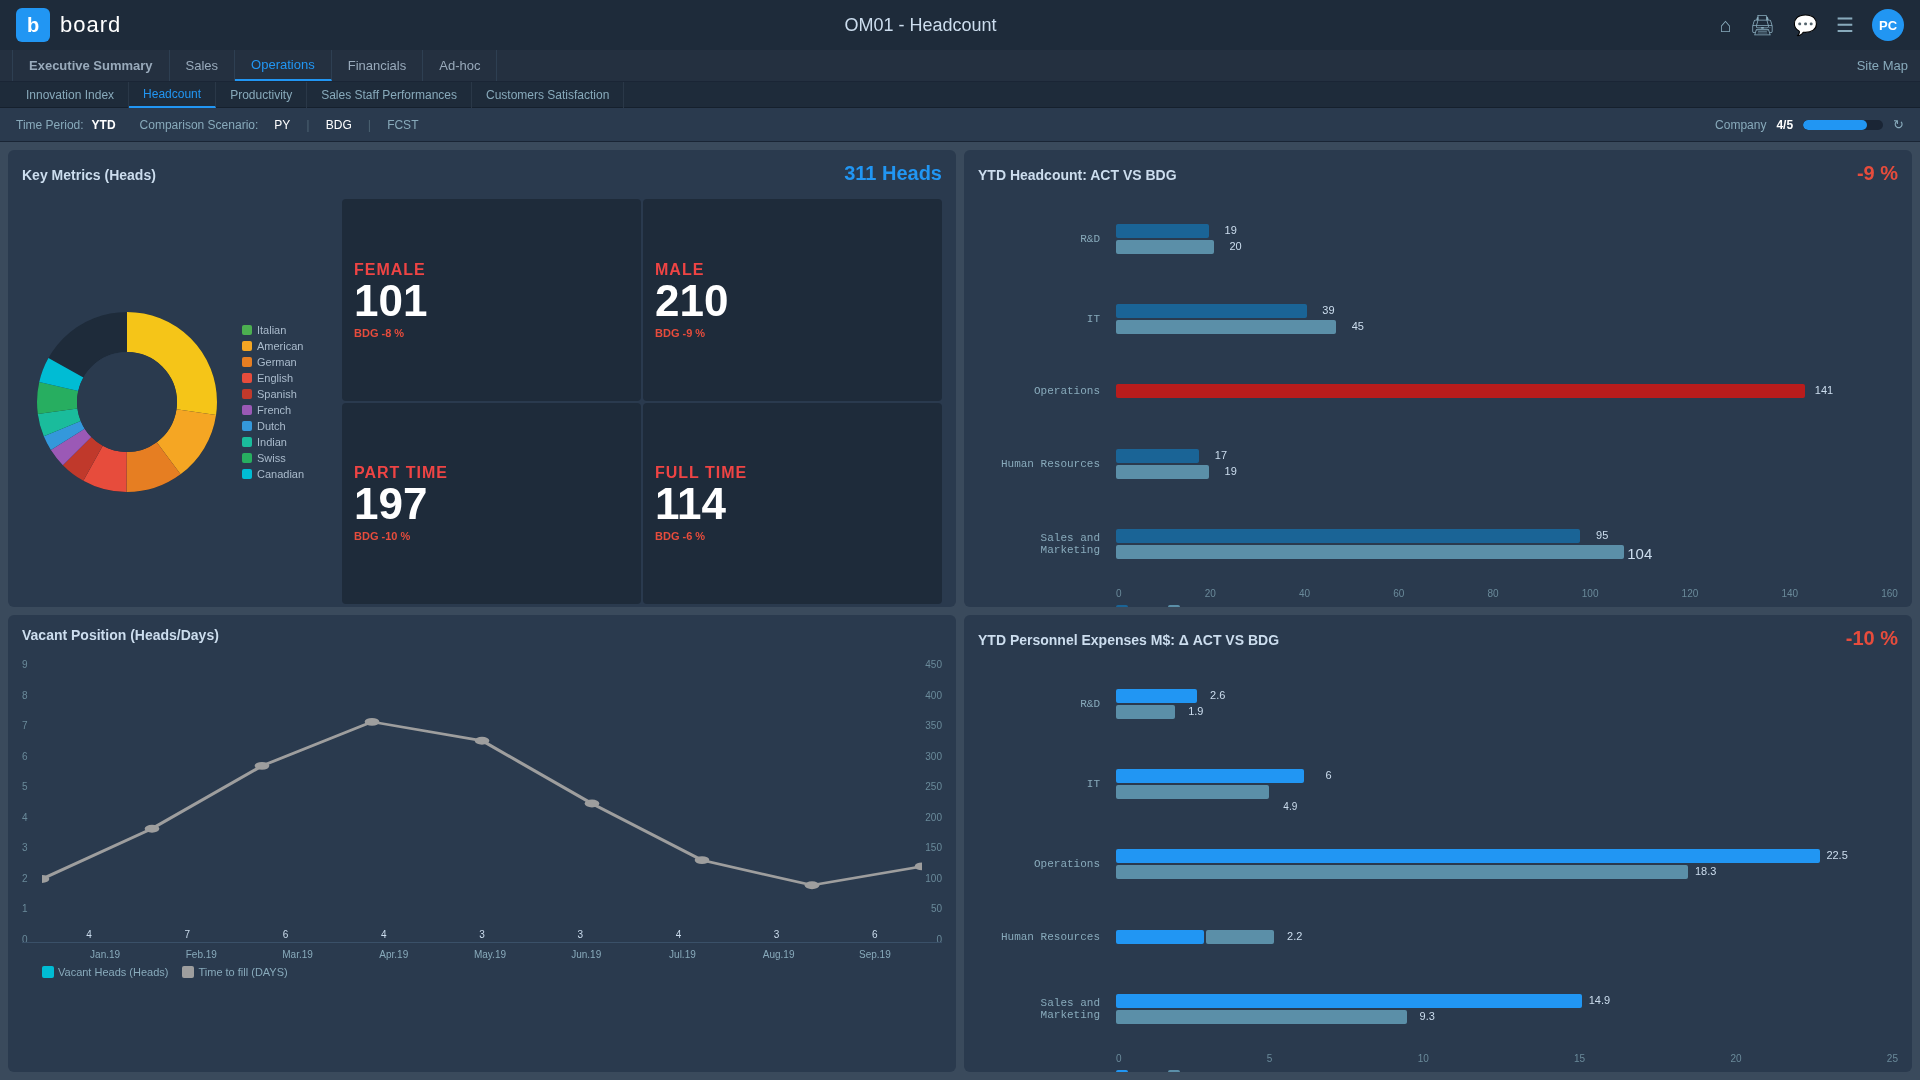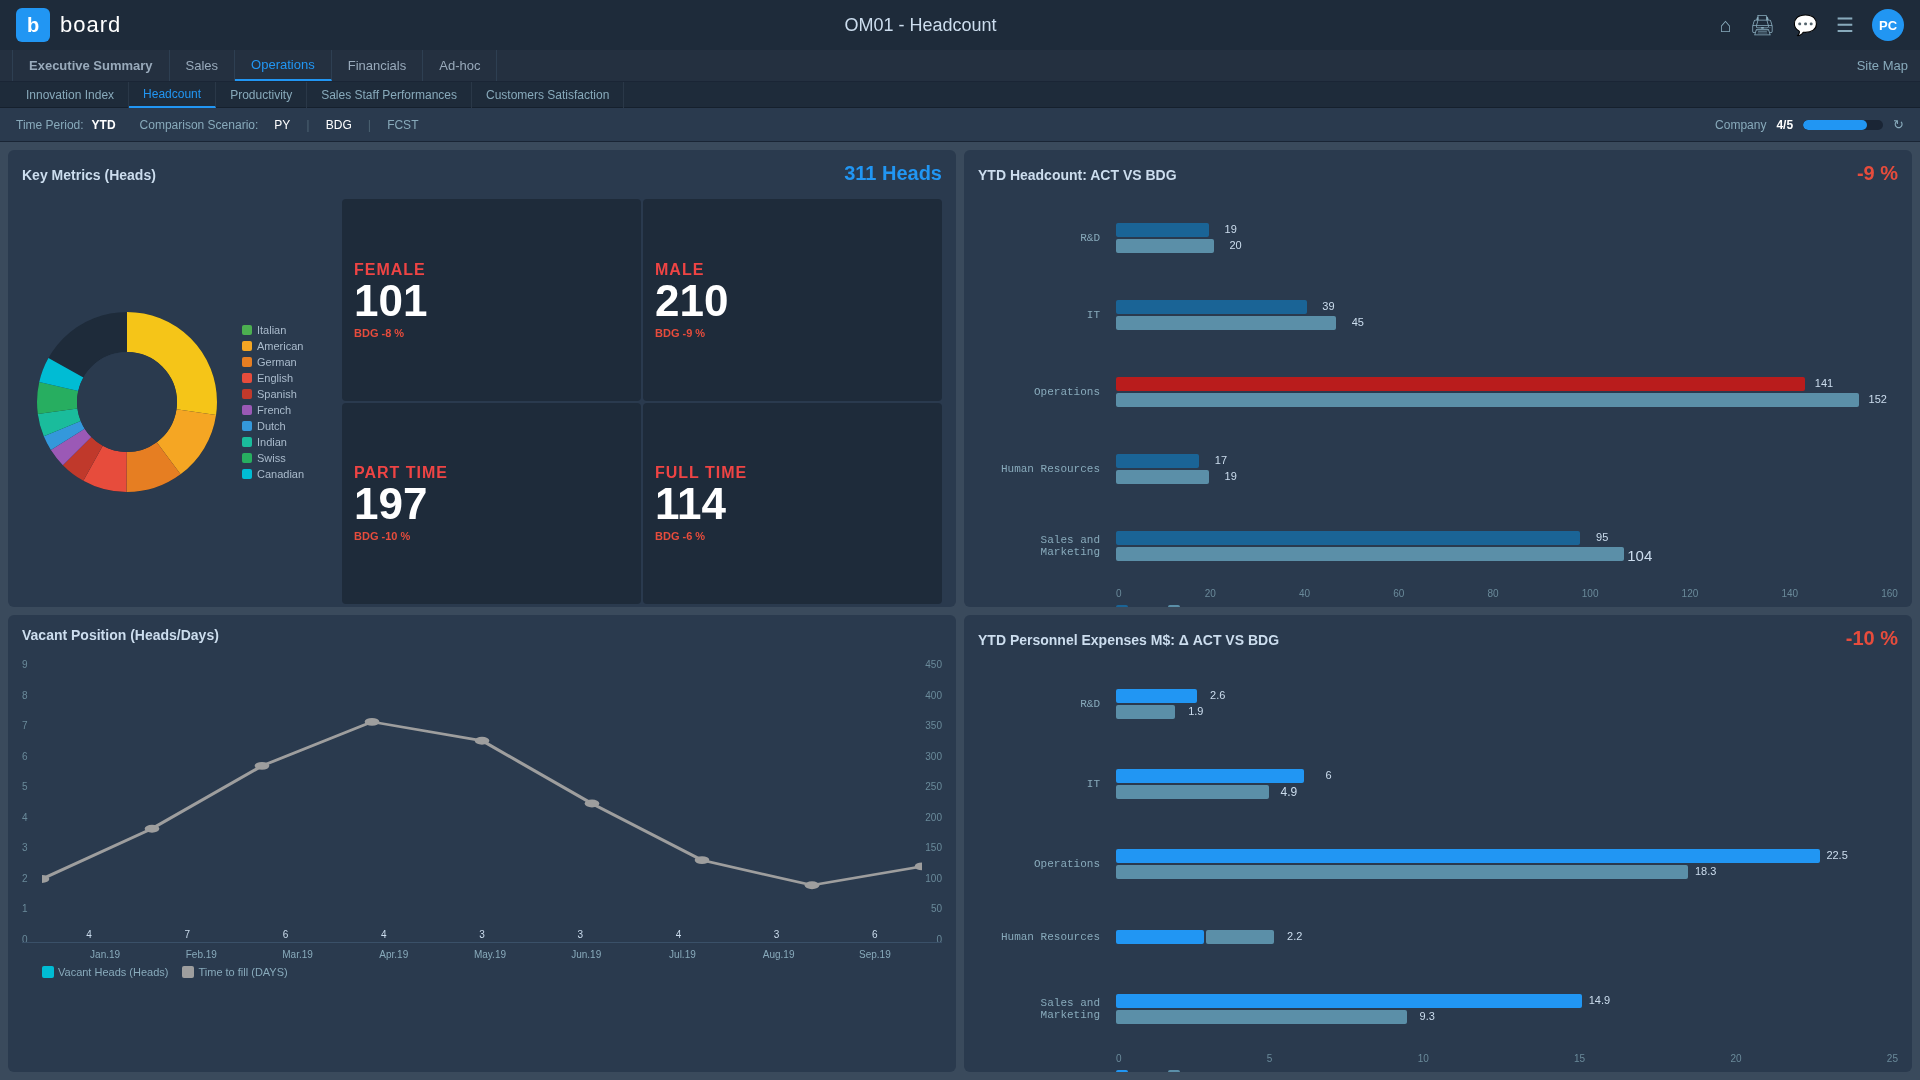--- a/index.html
+++ b/index.html
@@ -460,23 +460,20 @@
             </div>
           </div>
         </div>
       </div>
       <div class="hbar-row">
         <div class="hbar-label" style="font-size:11px;color:#8ab;width:130px;text-align:right;padding-right:8px;flex-shrink:0">Operations</div>
         <div style="flex:1;position:relative">
           <div style="display:flex;flex-direction:column;gap:2px">
             <div style="background:#b91c1c;height:14px;border-radius:2px;width:88.125%;position:relative">
               <span style="position:absolute;right:-28px;font-size:11px;color:#cde;top:0;white-space:nowrap">141</span>
-            </div>
-            <div style="background:#5b8fa8;height:14px;border-radius:2px;width:95%;position:relative">
-              <span style="position:absolute;right:-28px;font-size:11px;color:#cde;top:0;white-space:nowrap">152</span>
             </div>
           </div>
         </div>
       </div>
       <div class="hbar-row">
         <div class="hbar-label" style="font-size:11px;color:#8ab;width:130px;text-align:right;padding-right:8px;flex-shrink:0">Human Resources</div>
         <div style="flex:1;position:relative">
           <div style="display:flex;flex-direction:column;gap:2px">
             <div style="background:#1a6496;height:14px;border-radius:2px;width:10.625%;position:relative">
               <span style="position:absolute;right:-28px;font-size:11px;color:#cde;top:0;white-space:nowrap">17</span>
@@ -651,21 +648,21 @@
         </div>
       </div>
       <div class="hbar-row">
         <div class="hbar-label" style="font-size:11px;color:#8ab;width:130px;text-align:right;padding-right:8px;flex-shrink:0">IT</div>
         <div style="flex:1;position:relative">
           <div style="display:flex;flex-direction:column;gap:2px">
             <div style="background:#2196f3;height:14px;border-radius:2px;width:24%;position:relative">
               <span style="position:absolute;right:-28px;font-size:11px;color:#cde;top:0;white-space:nowrap">6</span>
             </div>
             <div style="background:#5b8fa8;height:14px;border-radius:2px;width:19.6%;position:relative">
-              <span style="position:absolute;right:-28px;font-size:12px;color:#cde;top:0;white-space:nowrap">4.9</span>
+              <span style="position:absolute;right:-28px;font-size:10px;color:#cde;top:16px;white-space:nowrap">4.9</span>
             </div>
           </div>
         </div>
       </div>
       <div class="hbar-row">
         <div class="hbar-label" style="font-size:11px;color:#8ab;width:130px;text-align:right;padding-right:8px;flex-shrink:0">Operations</div>
         <div style="flex:1;position:relative">
           <div style="display:flex;flex-direction:column;gap:2px">
             <div style="background:#2196f3;height:14px;border-radius:2px;width:90%;position:relative">
               <span style="position:absolute;right:-28px;font-size:11px;color:#cde;top:0;white-space:nowrap">22.5</span>

